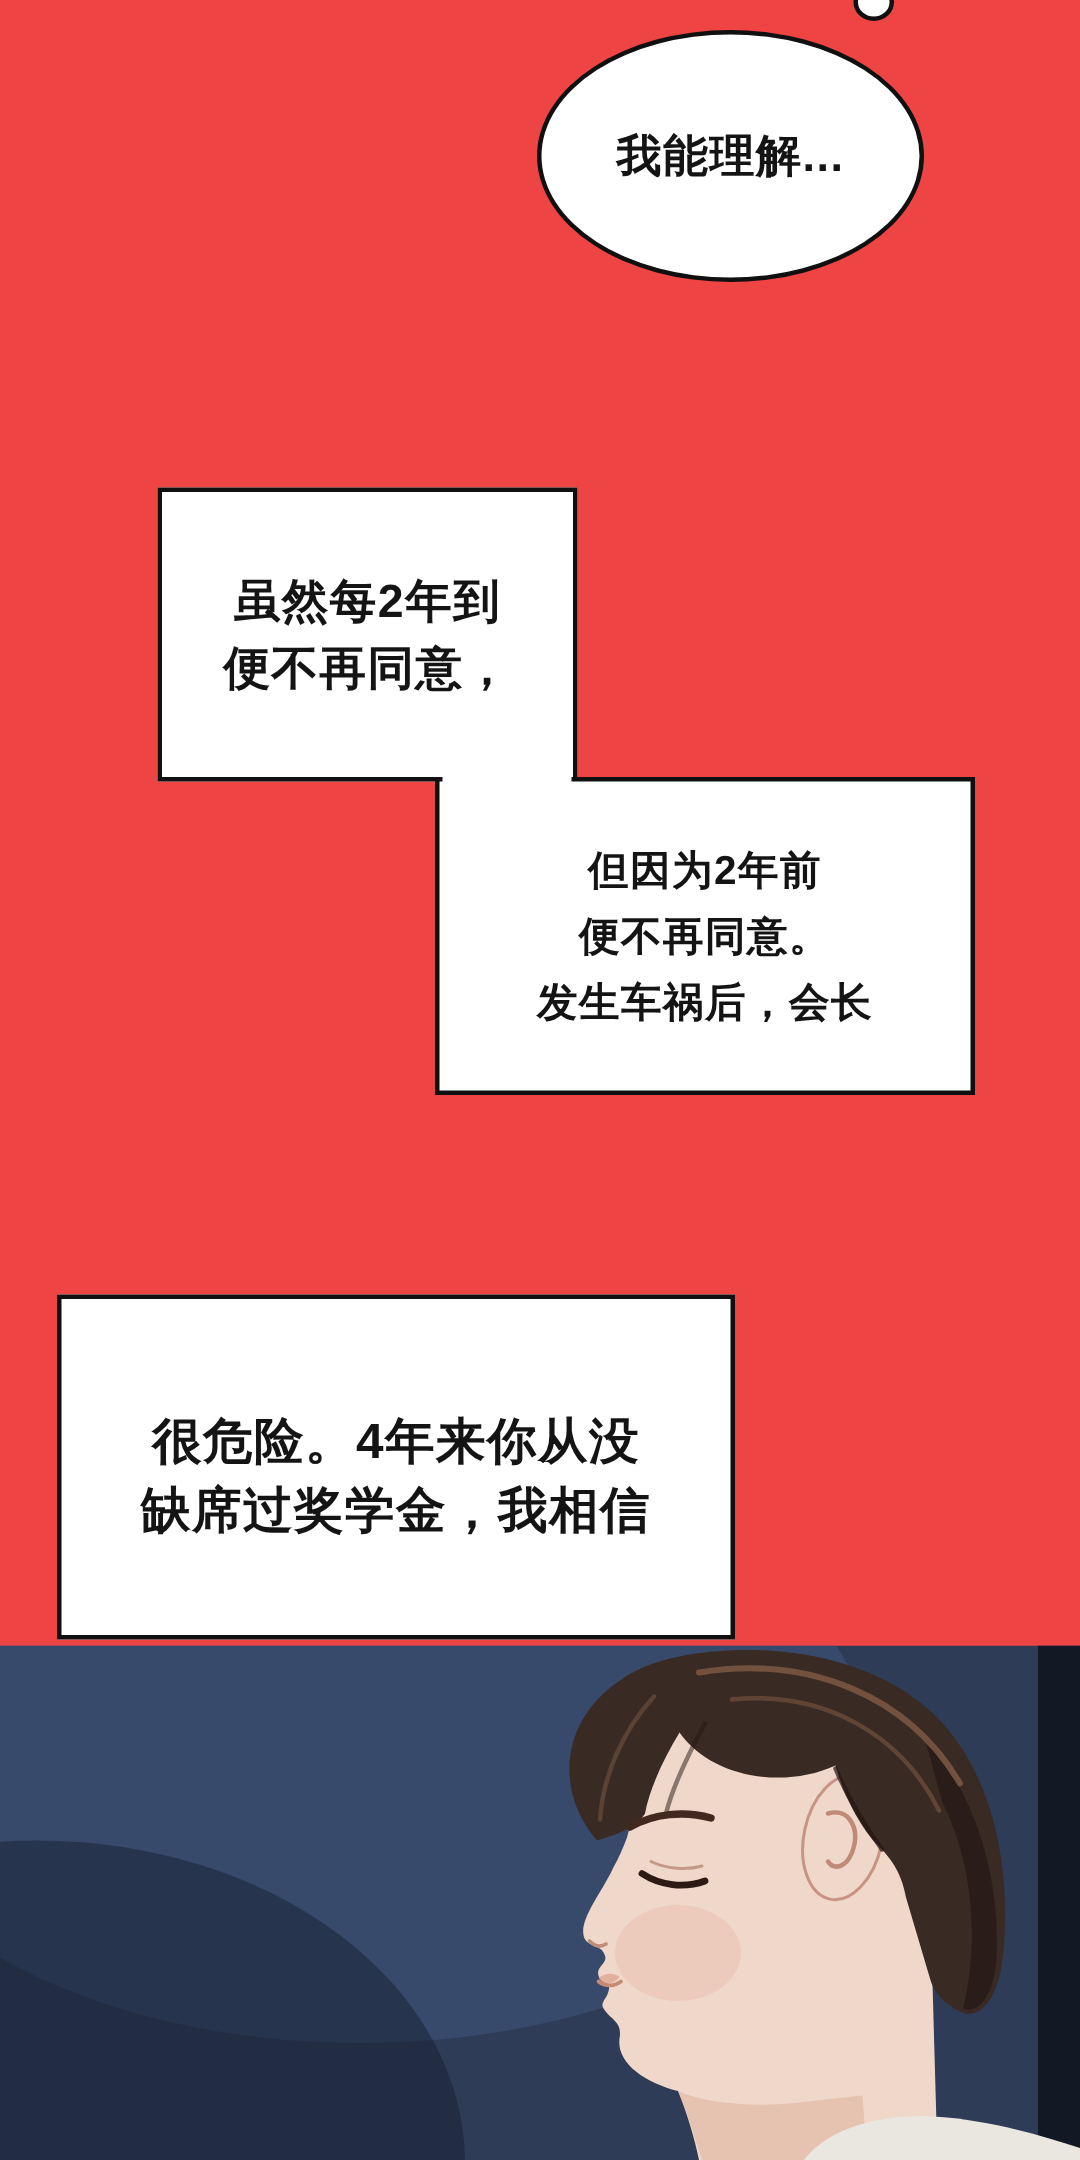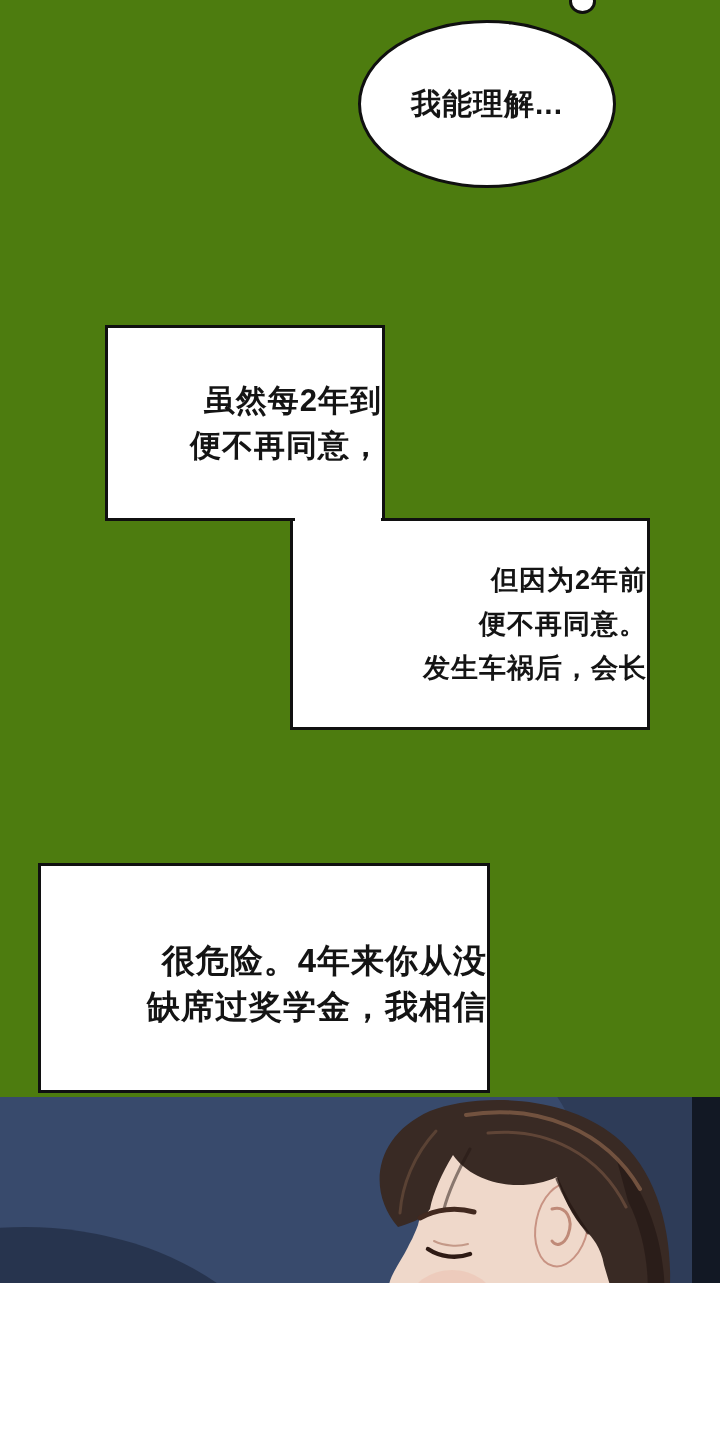--- a/index.html
+++ b/index.html
@@ -1,19 +1,19 @@
 <!DOCTYPE html>
 <html><head>
 <meta charset="utf-8">
 <style>
   html,body { margin:0; padding:0; background:#ffffff; }
   .page {
     position:relative;
-    width:720px; height:1283px;
-    background:#4d7c0f;
+    width:720px; height:1440px;
+    background:#ef4444;
     overflow:hidden;
     font-family:"Liberation Sans","DejaVu Sans",sans-serif;
     color:#141414;
   }
   
   .thought-ellipse {
     position:absolute; left:358px; top:20px;
     width:258px; height:168px;
     box-sizing:border-box;
     border:3px solid #101010; border-radius:50%;
@@ -29,21 +29,21 @@
     width:27px; height:25px;
     box-sizing:border-box;
     border:3px solid #101010; border-radius:50%;
     background:#fff; z-index:1;
   }
   
   .speech-box {
     position:absolute; box-sizing:border-box;
     background:#ffffff; border:3px solid #101010;
     display:flex; flex-direction:column;
-    align-items:flex-end; justify-content:center;
+    align-items:center; justify-content:center;
     text-align:center; font-weight:700;
     letter-spacing:1px;
   }
   .box1 { left:105px; top:325px; width:280px; height:196px;
           font-size:31px; line-height:45px; z-index:2; }
   .box2 { left:290px; top:518px; width:360px; height:212px;
           font-size:27px; line-height:44px; z-index:3; }
   .box3 { left:38px;  top:863px; width:452px; height:230px;
           font-size:33px; line-height:46px; padding-top:12px; z-index:2; }
   .seam-patch {

